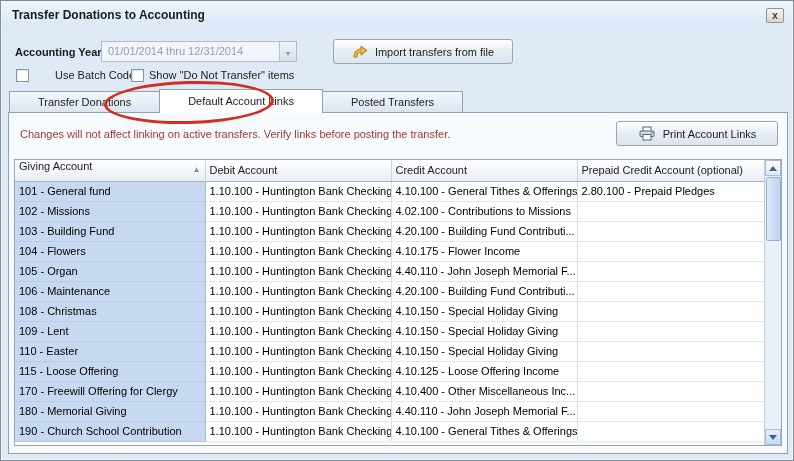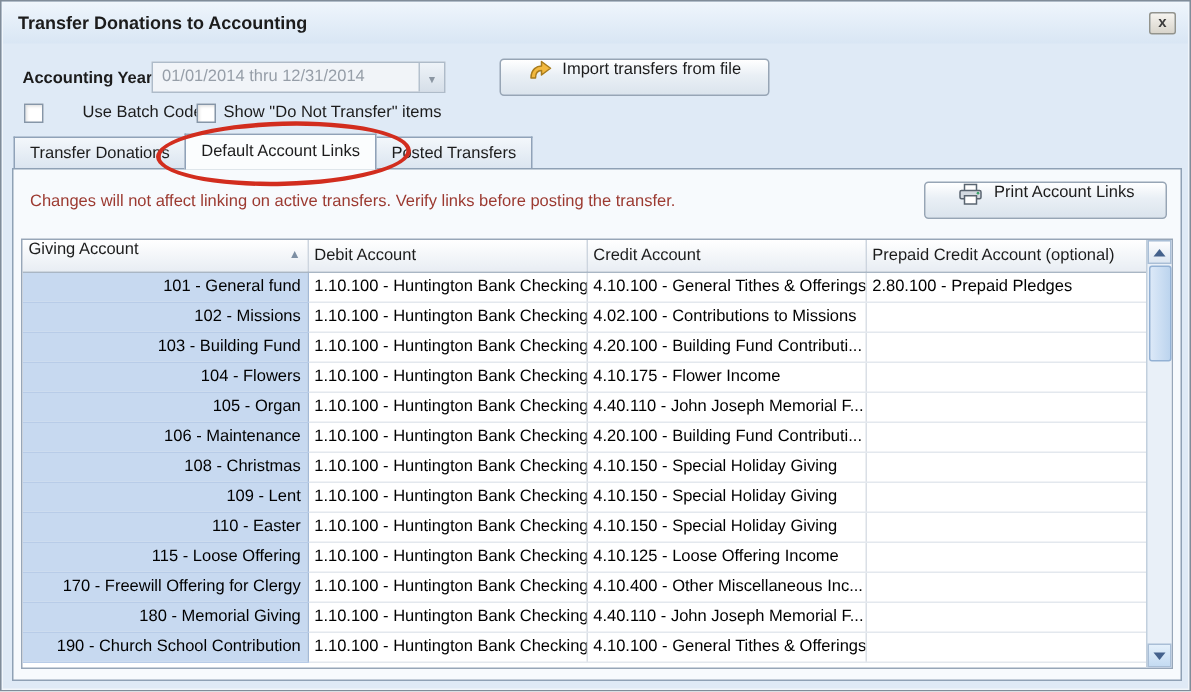--- a/index.html
+++ b/index.html
@@ -44,21 +44,21 @@
     position: absolute; right: 0; top: 0; width: 17px; height: 100%;
     background: linear-gradient(#eef3f8, #d6dfe9);
     border-left: 1px solid #b5c1ce; text-align: center;
   }
   .combo .combo-arrow-box span { font-size: 7px; color: #8b96a2; line-height: 19px; }
 
   .btn {
     background: linear-gradient(#ffffff, #e9eff5 45%, #dbe4ed);
     border: 1px solid #97a5b5; border-radius: 3px;
     font-size: 11px; color: #1c1c1c;
-    display: flex; justify-content: center; gap: 7px;
+    display: flex; align-items: center; justify-content: center; gap: 7px;
     cursor: default;
   }
   .import-button { position: absolute; left: 332px; top: 38px; width: 180px; height: 25px; }
   .print-button  { position: absolute; right: 9px;  top: 8px;  width: 162px; height: 25px; margin-left: 45px; }
 
   .checkbox {
     position: absolute; width: 13px; height: 13px; background: #fff;
     border: 1px solid #8696a8; box-shadow: inset 1px 1px 2px rgba(0,0,0,.12);
   }
   .cb1 { left: 15px;  top: 68px; }
@@ -66,21 +66,21 @@
   .cb-label { position: absolute; font-size: 11px; color: #1c1c1c; top: 68px; }
   .cb1-label { left: 33px; padding-left: 21px; }
   .cb2-label { left: 148px; }
 
   
   .tabstrip {
     position: absolute; left: 8px; top: 90px; height: 21px;
     display: flex; align-items: flex-end; z-index: 3;
   }
   .tab {
-    height: 21px; line-height: 20px; padding: 0 10px;
+    height: 21px; line-height: 20px; padding: 0 28px;
     font-size: 11px; color: #1c1c1c; white-space: nowrap;
     background: linear-gradient(#f3f7fb, #dbe5f0);
     border: 1px solid #90a2b8; border-bottom: none;
     margin-right: -1px; cursor: default;
   }
   .tab.active {
     height: 24px; line-height: 23px;
     background: #fbfdfe; position: relative; z-index: 4; margin-bottom: -1px;
   }
 
@@ -120,21 +120,21 @@
   }
   .sort-arrow { float: right; font-size: 8px; color: #7d8fa4; line-height: 20px; }
   td {
     height: 20px; font-size: 11px; color: #000;
     padding: 0 4px; white-space: nowrap; overflow: hidden;
     border-right: 1px solid #dadfe6; border-bottom: 1px solid #e3e8ee;
     background: #fff;
   }
   td:first-child {
     background: #c7d9f0;
-    border-right: 1px solid #a3b9d6; border-bottom: 1px solid #b8cce8; text-align: right;
+    border-right: 1px solid #a3b9d6; border-bottom: 1px solid #b8cce8;
   }
 
   
   .vscrollbar {
     width: 17px; background: #e9f0f8; border-left: 1px solid #c2cfdd;
     display: flex; flex-direction: column; position: relative;
   }
   .scroll-btn {
     height: 16px; background: linear-gradient(#fdfdfe, #dde7f2);
     border: 1px solid #a9bed6; display: flex; align-items: center; justify-content: center;

